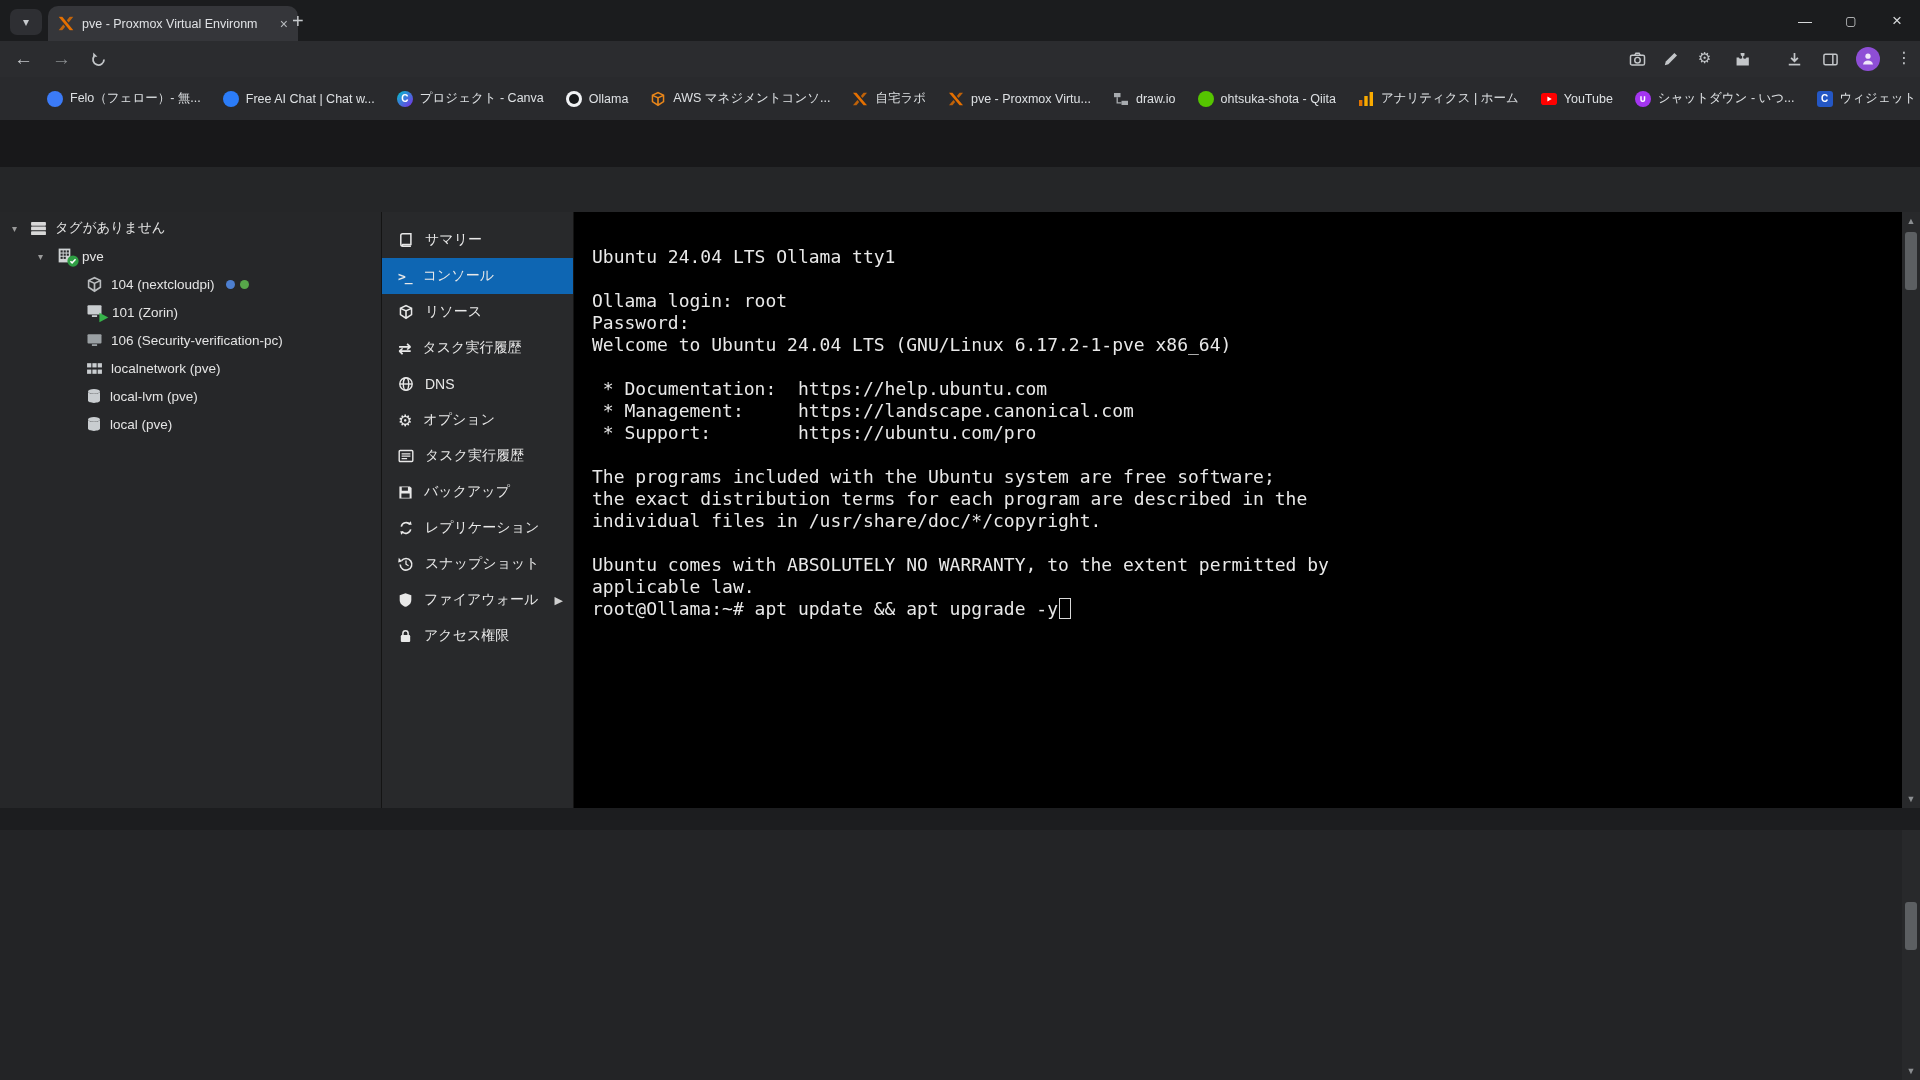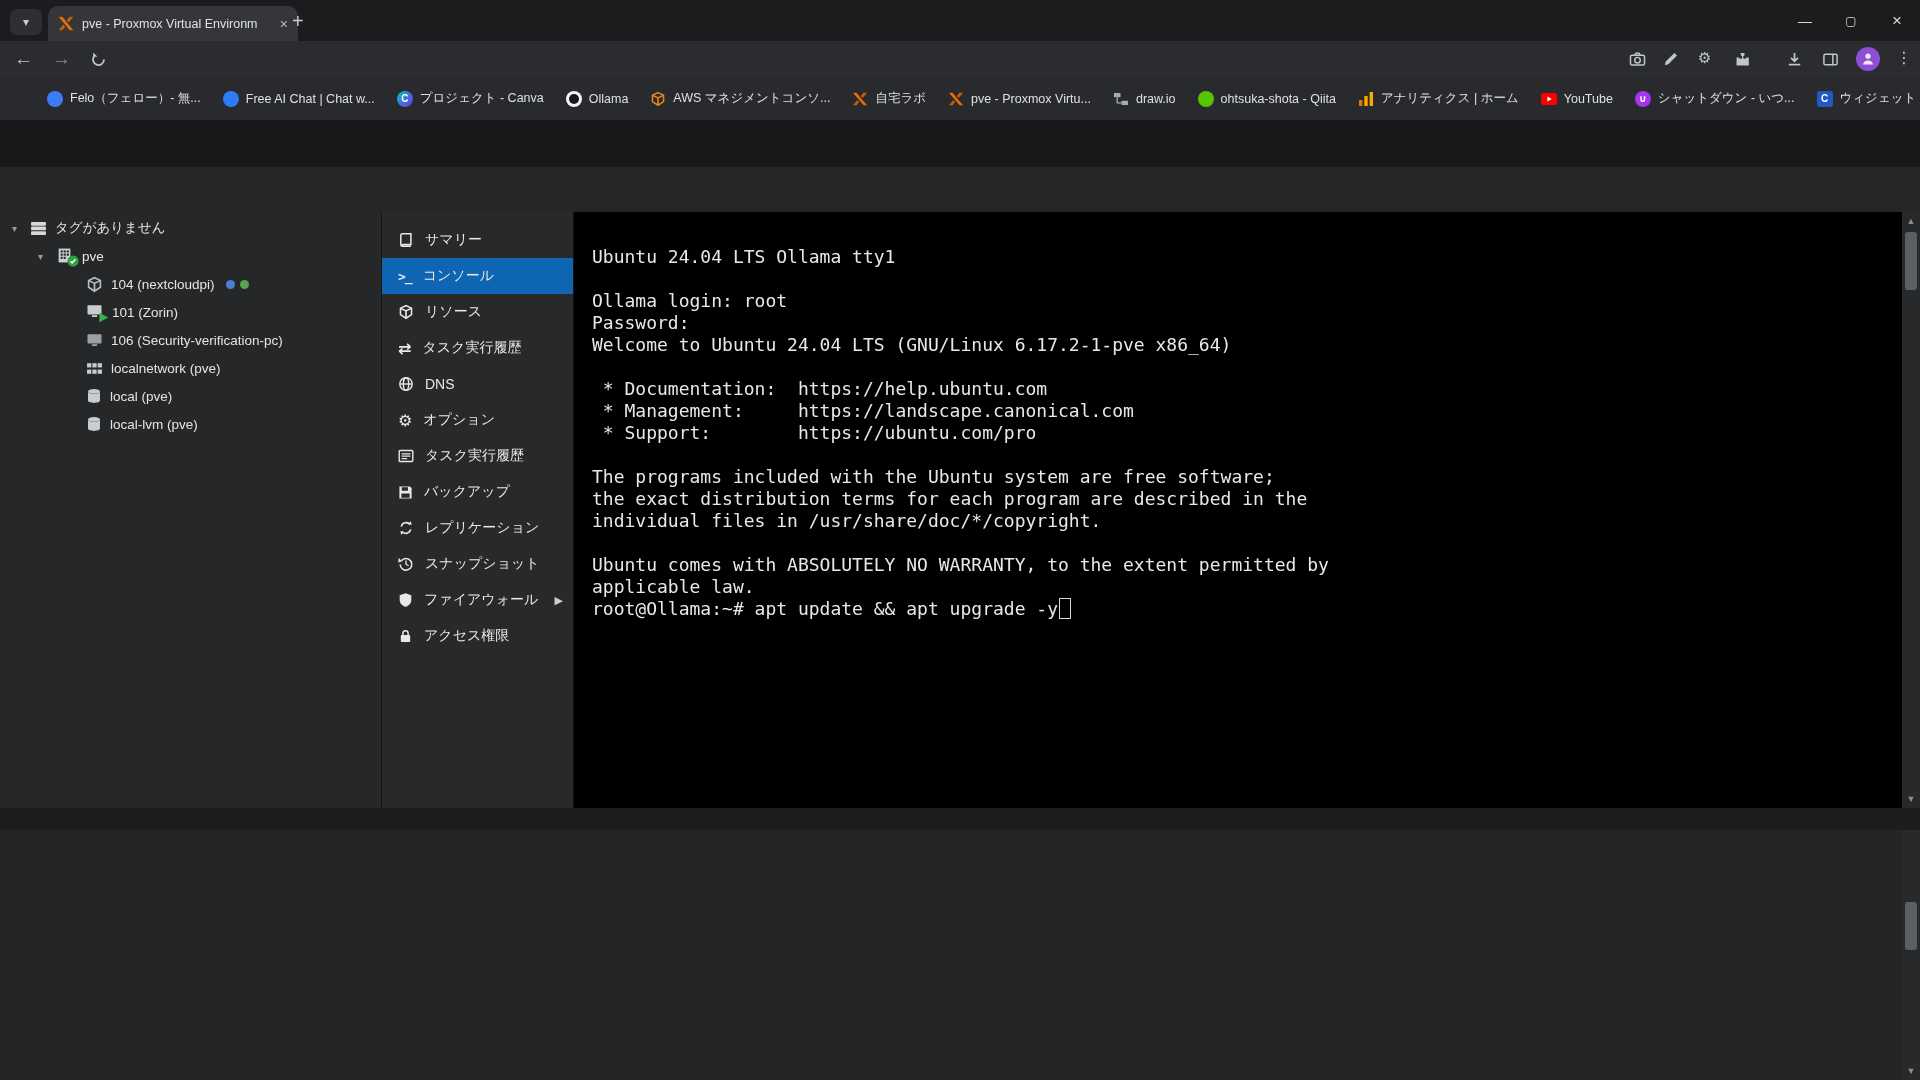--- a/index.html
+++ b/index.html
@@ -528,27 +528,27 @@
   <div class="trow l2">
     <svg class="ico" width="17" height="17" viewBox="0 0 16 16" style="color:#c9cdd0;">
         <use href="#i-grid6"></use>
       </svg>
     <span>localnetwork (pve)</span>
   </div>
   <div class="trow l2">
     <svg class="ico" width="16" height="16" viewBox="0 0 16 16" style="color:#c9cdd0;">
         <use href="#i-db"></use>
       </svg>
-    <span>local (pve)</span>
+    <span>local-lvm (pve)</span>
   </div>
   <div class="trow l2">
     <svg class="ico" width="16" height="16" viewBox="0 0 16 16" style="color:#c9cdd0;">
         <use href="#i-db"></use>
       </svg>
-    <span>local-lvm (pve)</span>
+    <span>local (pve)</span>
   </div>
 </div>
 
 <div class="abs" id="menu-panel">
   <div class="mitem">
     <svg width="16" height="16" viewBox="0 0 16 16" style="color:#e8e8e8;">
         <use href="#i-book"></use>
       </svg>
     <span>サマリー</span>
   </div>

